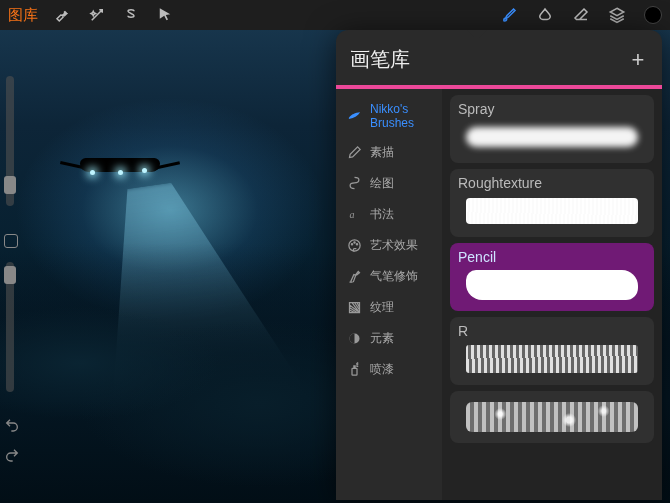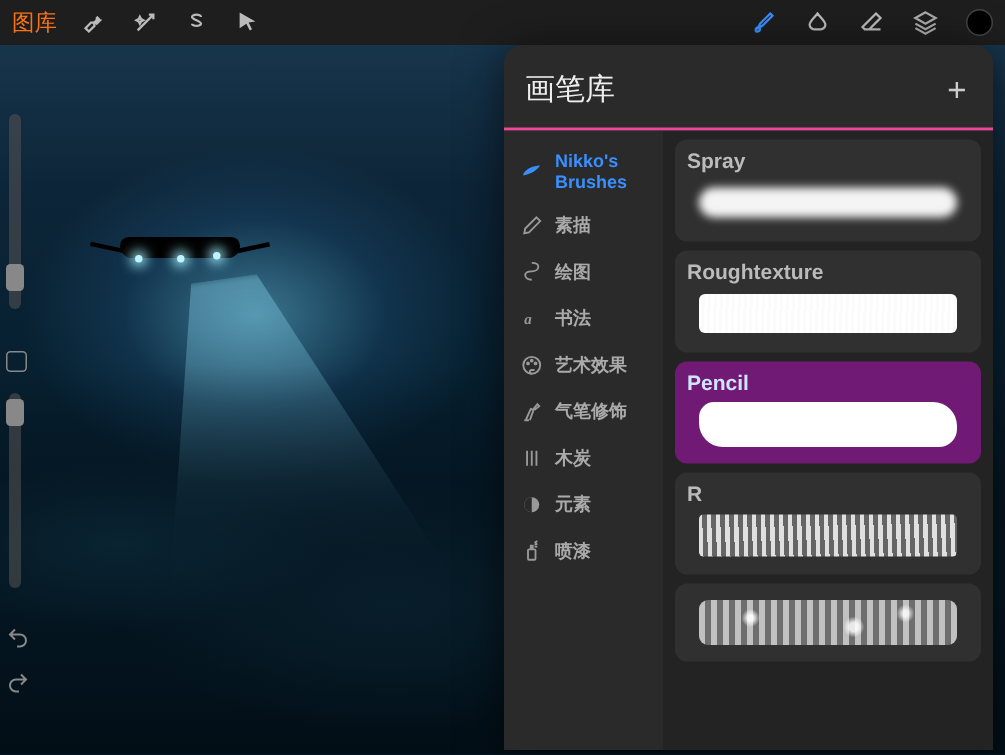--- a/index.html
+++ b/index.html
@@ -89,21 +89,21 @@
   content:""; position:absolute; top:-7px; right:178px;
   width:14px; height:14px; background:#2a2a2a; transform:rotate(45deg);
 }
 .pop-header {
   display:flex; align-items:center; justify-content:space-between;
   padding: 16px 14px 12px 14px;
 }
 .pop-title { font-size:20px; font-weight:500; color:#eee; }
 .add-btn { width:20px; height:20px; color:#ccc; cursor:pointer; display:flex; align-items:center; justify-content:center; font-size:22px; }
 
-.pop-body { flex:1; display:flex; overflow:hidden; border-top:2px solid #ec4899;font-weight:bold;}
+.pop-body { flex:1; display:flex; overflow:hidden; border-top:4px solid #ec4899;}
 .cat-col {
   width: 106px; background:#2a2a2a;
   overflow-y:auto; padding: 6px 0;
 }
 .cat-item {
   display:flex; align-items:center; gap:8px;
   padding: 7px 10px;
   font-size:12px; color:#aaa;
   cursor:pointer;
 }
@@ -295,24 +295,24 @@
           <span class="cat-icon">
             <svg viewBox="0 0 24 24" fill="none" stroke="currentColor" stroke-width="2">
               <path d="M6 20l5-11 3 1-4 11M14 9l4-5 2 2-5 4M4 21h5"></path>
             </svg>
           </span>
           <span>气笔修饰</span>
         </div>
         <div class="cat-item">
           <span class="cat-icon">
             <svg viewBox="0 0 24 24" fill="none" stroke="currentColor" stroke-width="2">
-              <path d="M7 4v16M12 4v16M17 4v16"></path>
-            </svg>
-          </span>
-          <span>木炭</span>
+              <path d="M4 4h16v16H4zM4 8l16 12M4 12l12 8M4 16l8 4M8 4l12 16M12 4l8 12M16 4l4 8"></path>
+            </svg>
+          </span>
+          <span>纹理</span>
         </div>
         <div class="cat-item">
           <span class="cat-icon">
             <svg viewBox="0 0 24 24" fill="currentColor">
               <circle cx="12" cy="12" r="8"></circle>
               <path d="M12 4a8 8 0 0 0 0 16z" fill="#2a2a2a"></path>
             </svg>
           </span>
           <span>元素</span>
         </div>

